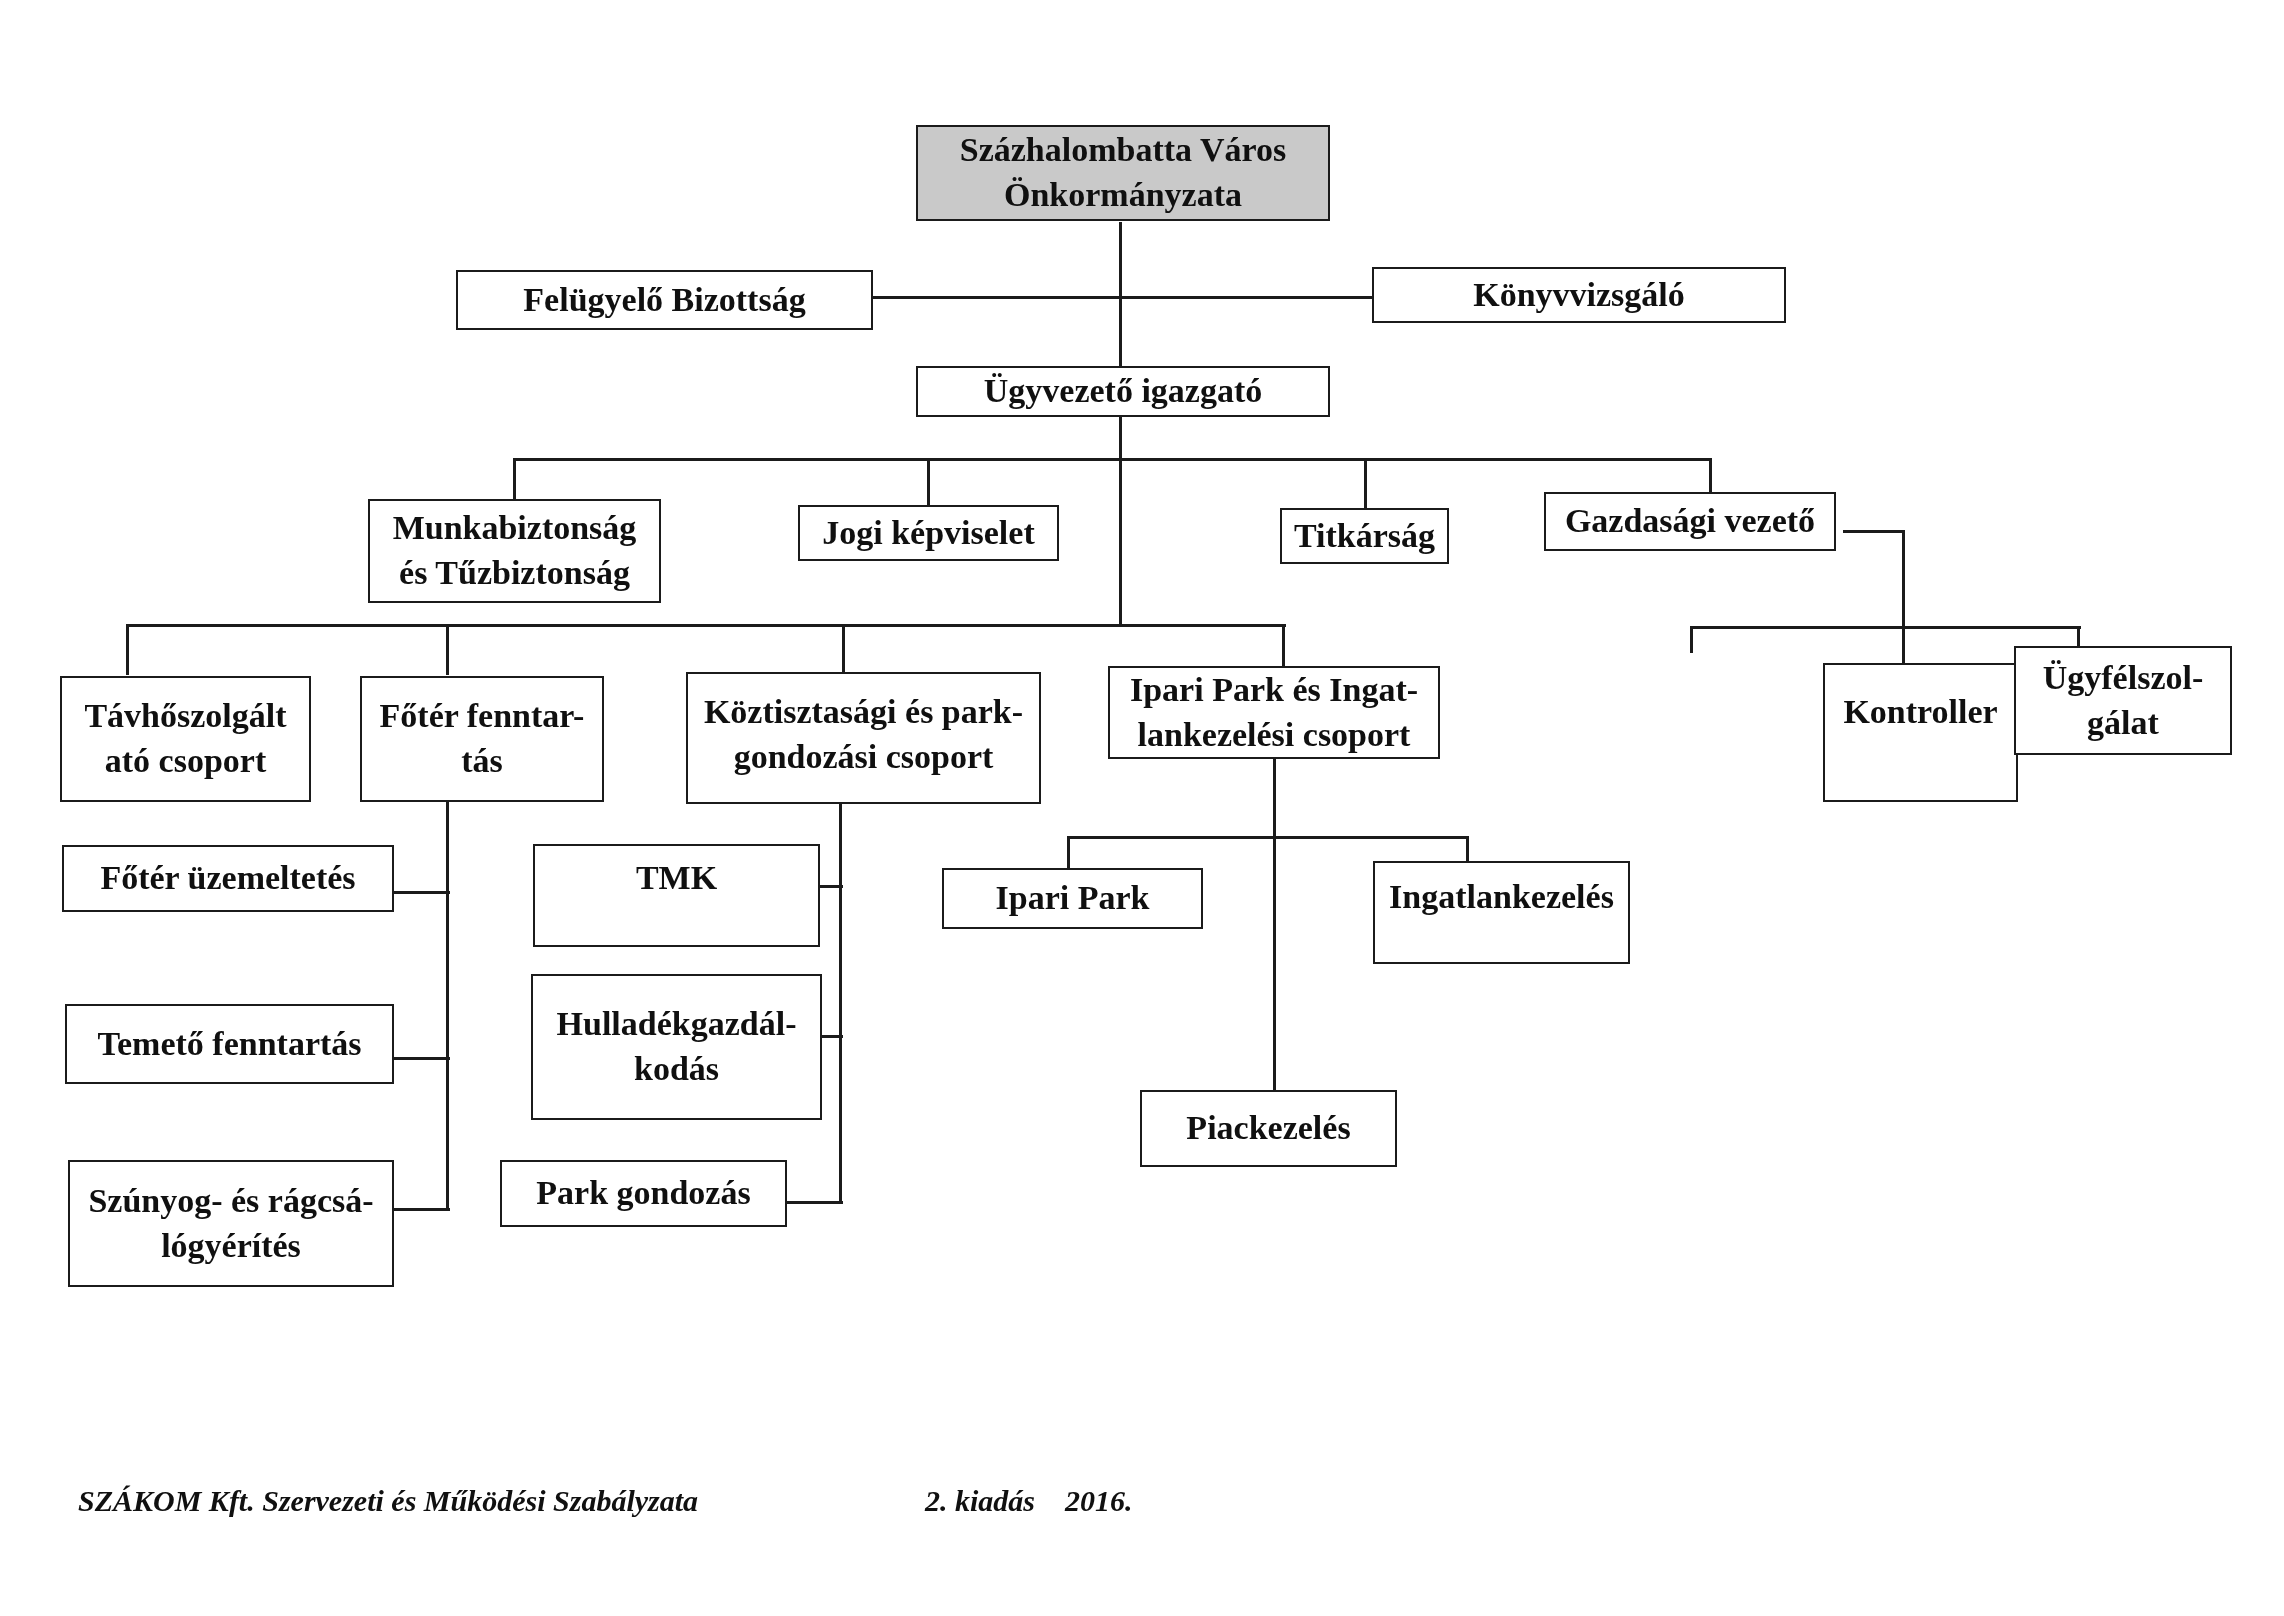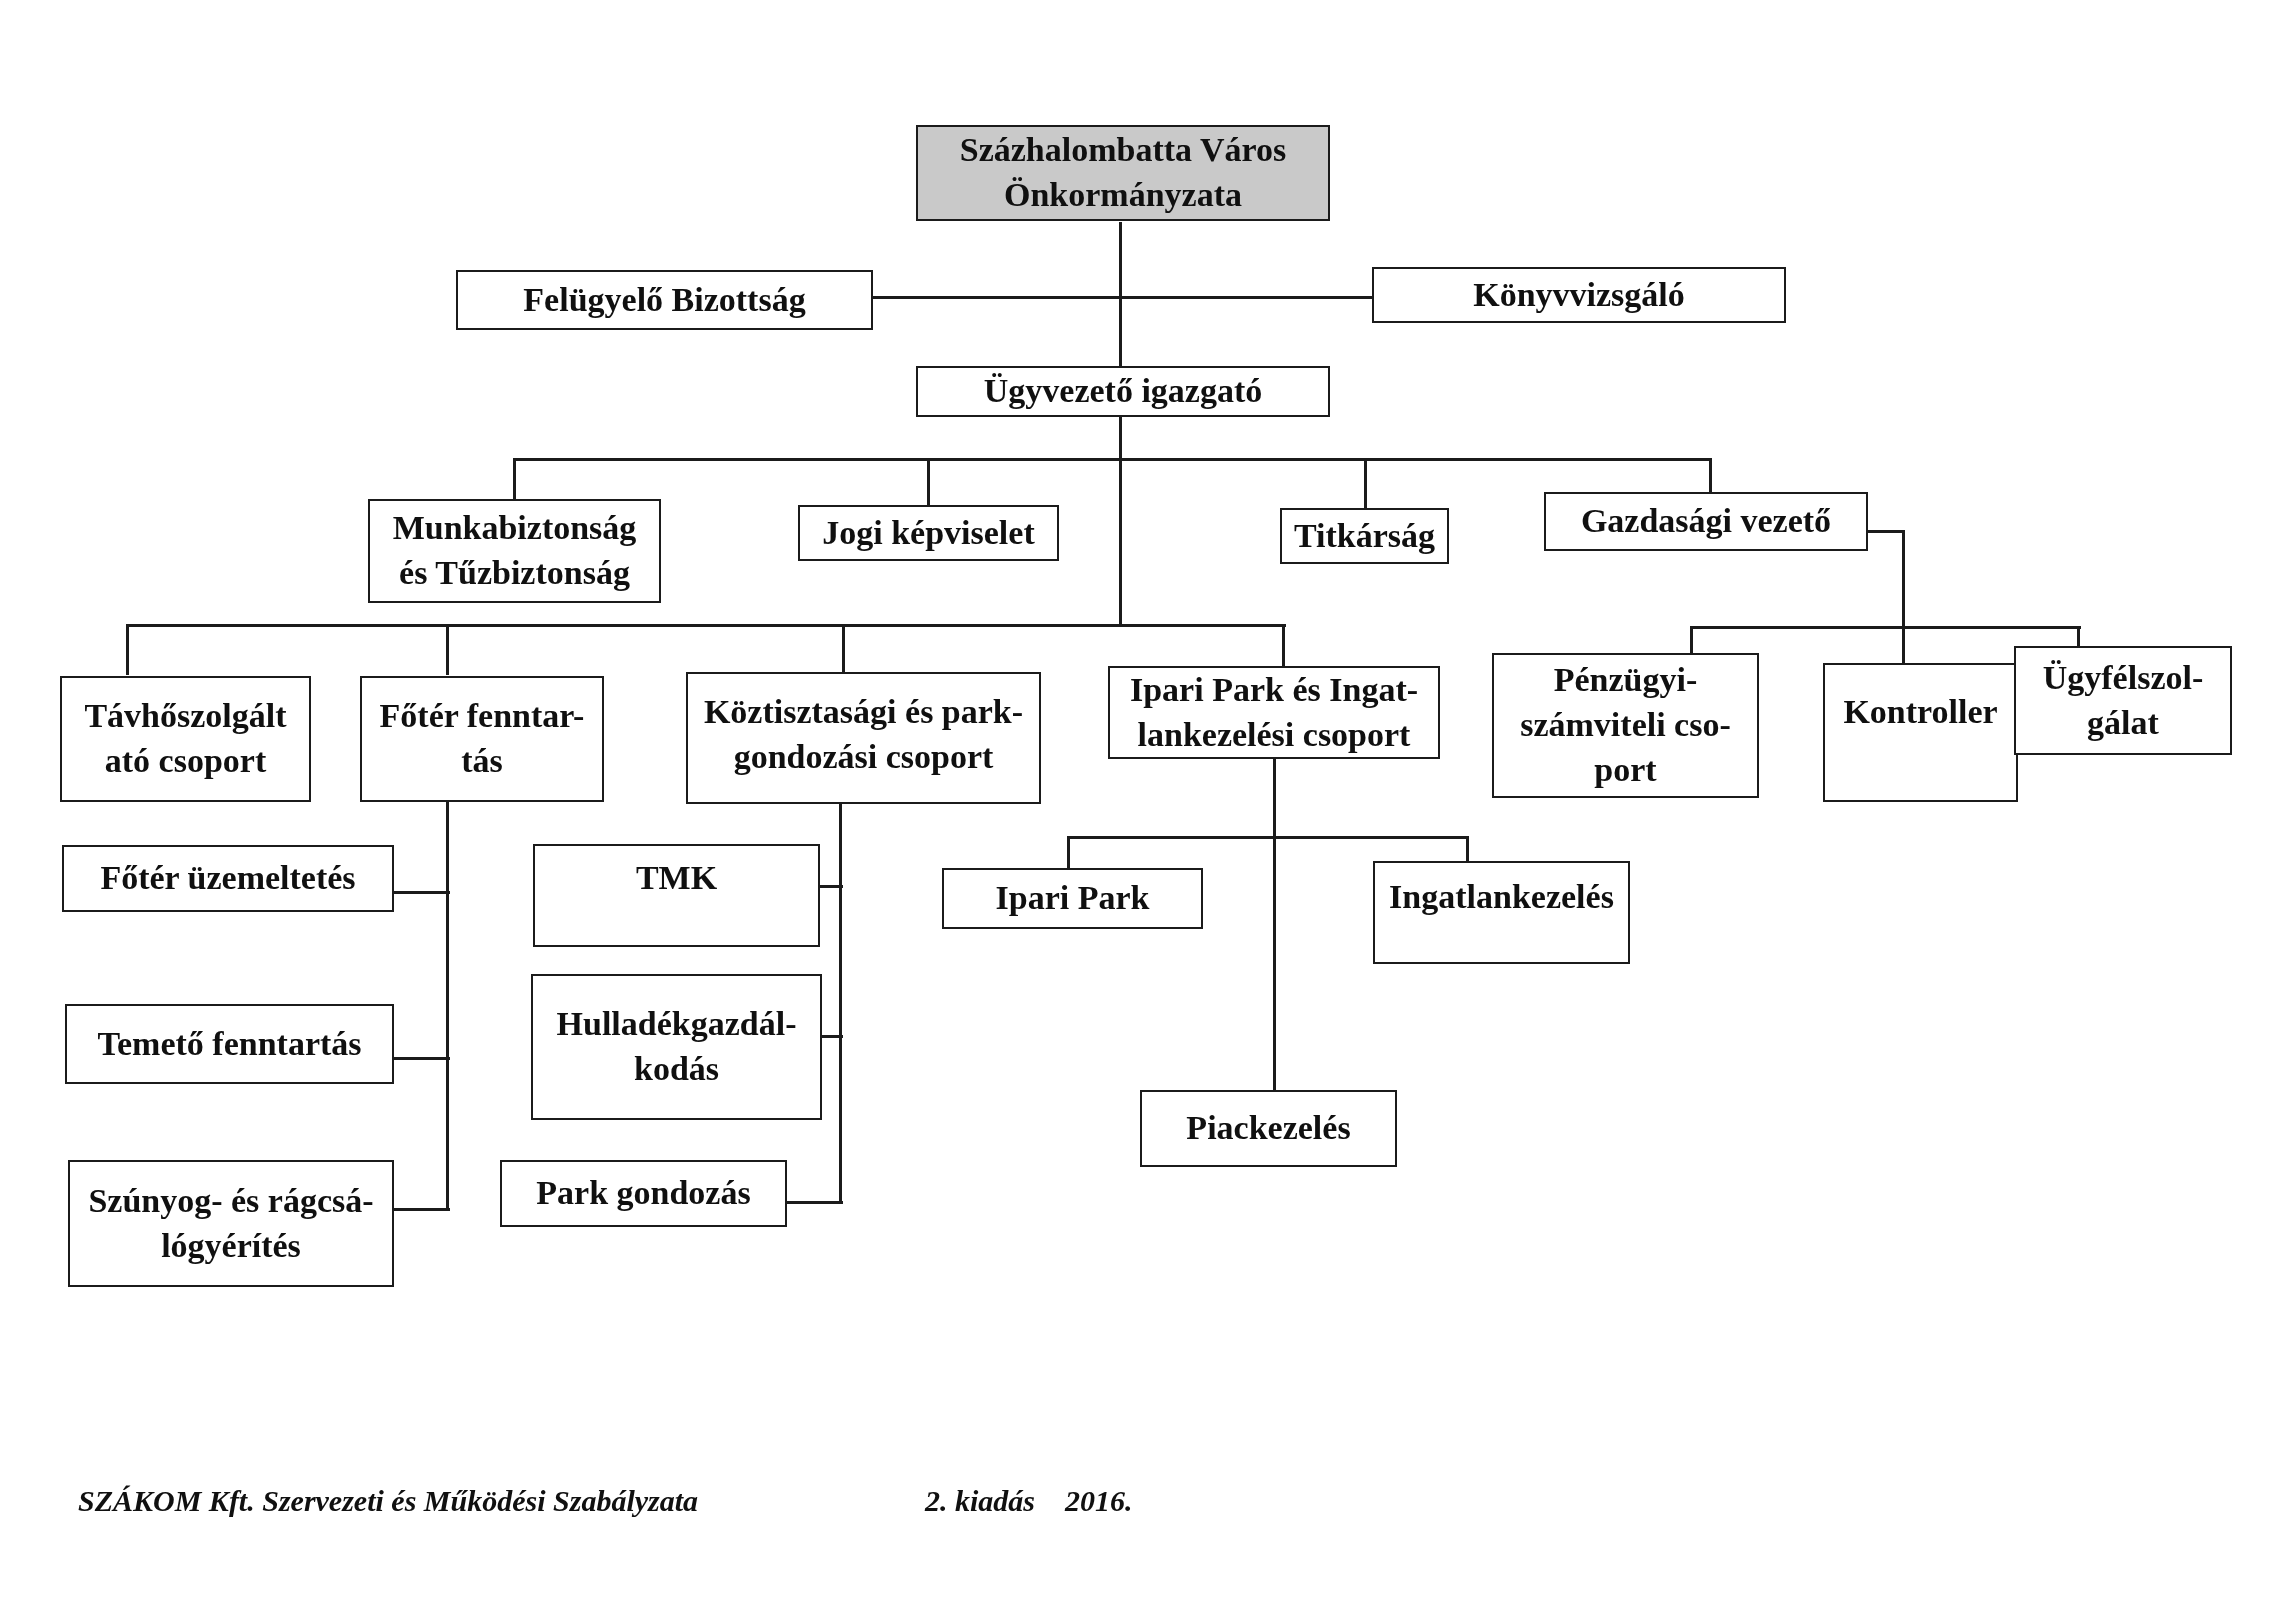--- a/index.html
+++ b/index.html
@@ -48,21 +48,21 @@
   .footer .f-right{position:absolute;left:925px;top:0;}
 
   
   #n-top{left:916px;top:125px;width:414px;height:96px;}
   #n-felugyelo{left:456px;top:270px;width:417px;height:60px;}
   #n-konyvvizsgalo{left:1372px;top:267px;width:414px;height:56px;}
   #n-ugyvezeto{left:916px;top:366px;width:414px;height:51px;text-align:right;}
   #n-munka{left:368px;top:499px;width:293px;height:104px;}
   #n-jogi{left:798px;top:505px;width:261px;height:56px;}
   #n-titkarsag{left:1280px;top:508px;width:169px;height:56px;}
-  #n-gazdasagi{left:1544px;top:492px;width:324px;height:59px;}
+  #n-gazdasagi{left:1544px;top:492px;width:292px;height:59px;}
   #n-tavho{left:26px;top:676px;width:251px;height:126px;padding-top:16.3px;}
   #n-foter{left:326px;top:676px;width:244px;height:126px;padding-top:16.3px;}
   #n-koztisztasag{left:652px;top:672px;width:355px;height:132px;padding-top:16.3px;}
   #n-ipari-csoport{left:1108px;top:666px;width:332px;height:93px;}
   #n-penzugyi{left:1492px;top:653px;width:267px;height:145px;}
   #n-kontroller{left:1789px;top:663px;width:195px;height:139px;padding-top:25px;}
   #n-ugyfel{left:2014px;top:646px;width:218px;height:109px;}
   #n-foter-uzem{left:62px;top:845px;width:332px;height:67px;}
   #n-temeto{left:65px;top:1004px;width:329px;height:80px;}
   #n-szunyog{left:68px;top:1160px;width:326px;height:127px;}
@@ -120,23 +120,20 @@
   <div class="node" id="n-titkarsag"><span>Titkárság</span></div>
   <div class="node" id="n-gazdasagi"><span>Gazdasági vezető</span></div>
   <div class="node top-align" id="n-tavho"><span>Távhőszolgált
 ató csoport</span></div>
   <div class="node top-align" id="n-koztisztasag"><span>Köztisztasági és park-
 gondozási csoport</span></div>
   <div class="node top-align" id="n-foter"><span>Főtér fenntar-
 tás</span></div>
   <div class="node" id="n-ipari-csoport"><span>Ipari Park és Ingat-
 lankezelési csoport</span></div>
-  <div class="node" id="n-penzugyi"><span>Pénzügyi-
-számviteli cso-
-port</span></div>
   <div class="node top-align" id="n-kontroller"><span>Kontroller</span></div>
   <div class="node" id="n-ugyfel"><span>Ügyfélszol-
 gálat</span></div>
   <div class="node" id="n-foter-uzem"><span>Főtér üzemeltetés</span></div>
   <div class="node" id="n-temeto"><span>Temető fenntartás</span></div>
   <div class="node" id="n-szunyog"><span>Szúnyog- és rágcsá-
 lógyérítés</span></div>
   <div class="node top-align" id="n-tmk"><span>TMK</span></div>
   <div class="node top-align" id="n-hulladek"><span>Hulladékgazdál-
 kodás</span></div>

